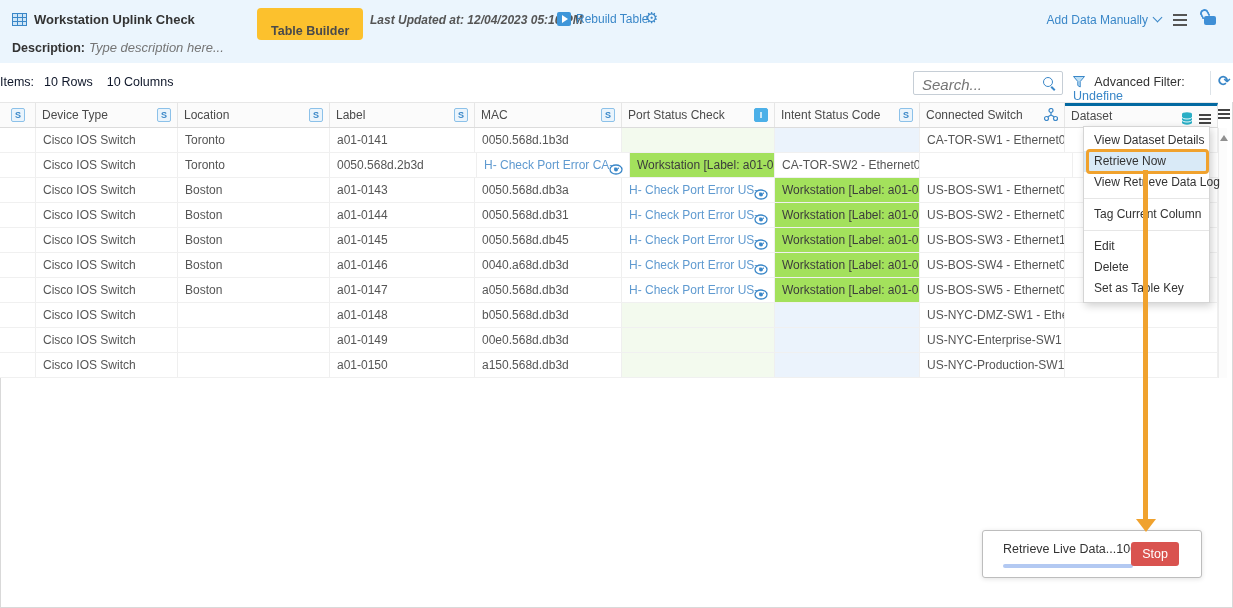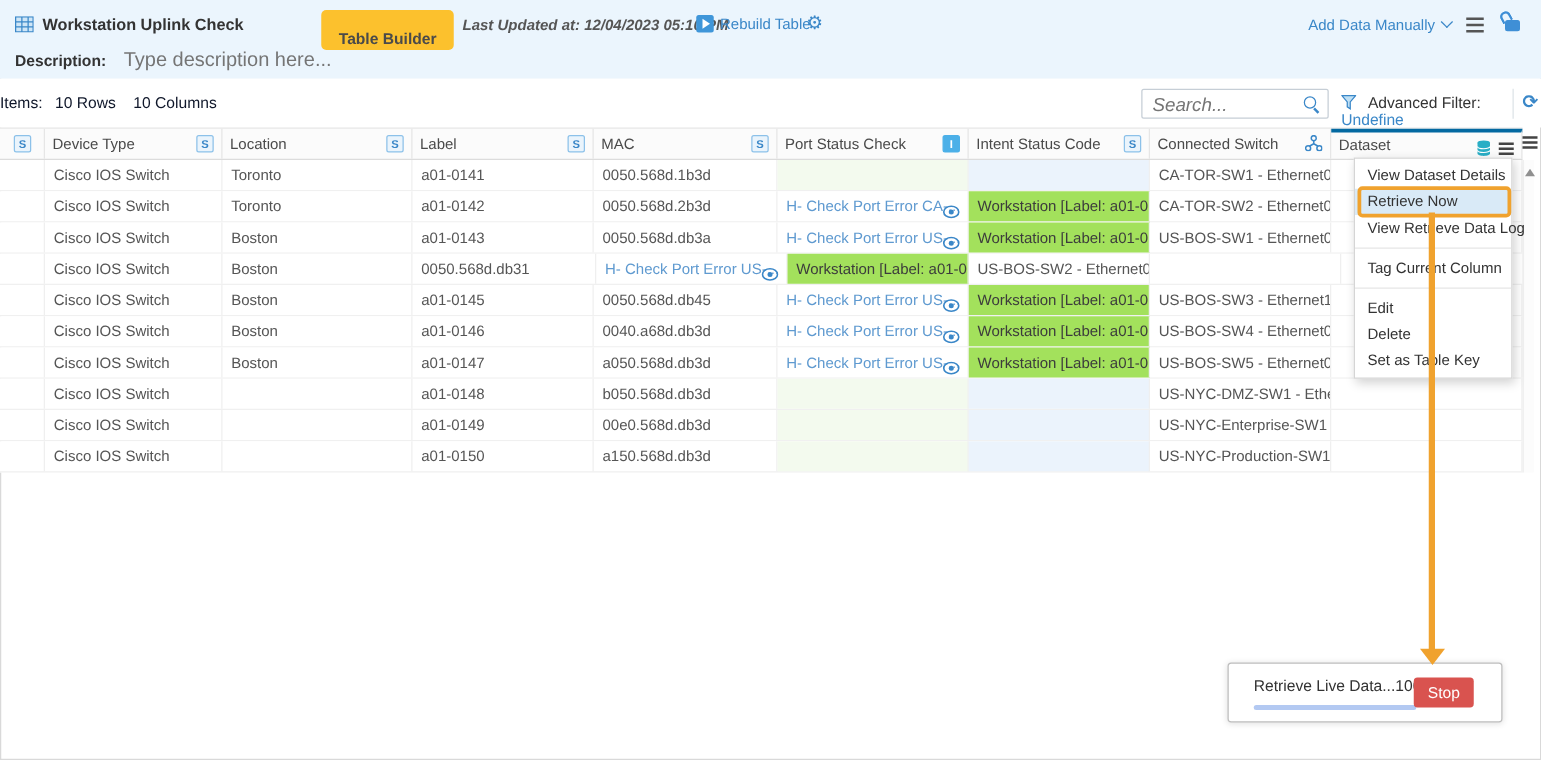--- a/index.html
+++ b/index.html
@@ -30,22 +30,22 @@
   .chev { display:inline-block; width:7px; height:7px; border-right:1.5px solid #3a87c8;
     border-bottom:1.5px solid #3a87c8; transform:rotate(45deg); margin-left:6px; vertical-align:3px; }
   .burger { position:absolute; right:46px; top:5px; width:14px; cursor:pointer; }
   .burger i { display:block; height:2px; background:#555; margin-bottom:3px; }
   .lock { position:absolute; right:15px; top:0; width:18px; height:18px; cursor:pointer; }
   .lock .shackle { position:absolute; left:0px; top:0px; width:9px; height:9px;
     border:2px solid #3f8fd6; border-bottom:none; border-radius:5px 5px 0 0; transform:rotate(-28deg); }
   .lock .body { position:absolute; left:4px; top:7px; width:12px; height:9px; background:#3f8fd6; border-radius:2px; }
   .desc-row { position:absolute; top:40px; left:12px; }
   .desc-label { font-weight:bold; color:#333; font-size:12.5px; }
-  .desc-input { border:none; background:transparent; outline:none; color:#9aa6b0;
-    font-size:16px; width:260px; margin-left:14px; font-family:"Liberation Sans",sans-serif; }
+  .desc-input { border:none; background:transparent; outline:none; font-style:italic; color:#9aa6b0;
+    font-size:13px; width:260px; margin-left:4px; font-family:"Liberation Sans",sans-serif; }
   
   .toolbar { position:absolute; top:63px; left:0; right:0; height:39px; background:#fff; }
   .items-info { position:absolute; left:0; top:12px; color:#0f172a; font-size:12.5px; }
   .items-info b { font-weight:normal; margin-right:14px; }
   .items-label { margin-right:10px; }
   .search-box { position:absolute; left:913px; top:8px; width:150px; height:24px;
     border:1px solid #c6ced6; border-radius:2px; background:#fff; }
   .search-box input { border:none; outline:none; background:transparent; font-style:italic; color:#999;
     font-size:15px; padding:4px 8px; width:118px; font-family:"Liberation Sans",sans-serif; }
   .mag { position:absolute; right:6px; top:4px; width:14px; height:14px; cursor:pointer; }
@@ -209,21 +209,20 @@
       <div class="td c4">0050.568d.1b3d</div>
       <div class="td c5 tint-green"></div>
       <div class="td c6 tint-blue"></div>
       <div class="td c7">CA-TOR-SW1 - Ethernet0/0</div>
       <div class="td c8"></div>
     </div>
     <div class="trow">
       <div class="td c0"></div>
       <div class="td c1">Cisco IOS Switch</div>
       <div class="td c2">Toronto</div>
-      <div class="td c3">a01-0142</div>
       <div class="td c4">0050.568d.2b3d</div>
       <div class="td c5"><span class="plink">H- Check Port Error CA-...</span><span class="eye"><svg width="14" height="11" viewBox="0 0 14 11">
             <ellipse cx="7" cy="5.5" rx="6" ry="4.5" fill="none" stroke="#3a87c8" stroke-width="1.3"></ellipse>
             <circle cx="7" cy="5.5" r="2" fill="#3a87c8"></circle>
           </svg></span></div>
       <div class="td c6 cell-green">Workstation [Label: a01-014...</div>
       <div class="td c7">CA-TOR-SW2 - Ethernet0/0</div>
       <div class="td c8"></div>
     </div>
     <div class="trow">
@@ -237,20 +236,21 @@
             <circle cx="7" cy="5.5" r="2" fill="#3a87c8"></circle>
           </svg></span></div>
       <div class="td c6 cell-green">Workstation [Label: a01-014...</div>
       <div class="td c7">US-BOS-SW1 - Ethernet0/0</div>
       <div class="td c8"></div>
     </div>
     <div class="trow">
       <div class="td c0"></div>
       <div class="td c1">Cisco IOS Switch</div>
       <div class="td c2">Boston</div>
+      <div class="td c3">a01-0144</div>
       <div class="td c4">0050.568d.db31</div>
       <div class="td c5"><span class="plink">H- Check Port Error US-...</span><span class="eye"><svg width="14" height="11" viewBox="0 0 14 11">
             <ellipse cx="7" cy="5.5" rx="6" ry="4.5" fill="none" stroke="#3a87c8" stroke-width="1.3"></ellipse>
             <circle cx="7" cy="5.5" r="2" fill="#3a87c8"></circle>
           </svg></span></div>
       <div class="td c6 cell-green">Workstation [Label: a01-014...</div>
       <div class="td c7">US-BOS-SW2 - Ethernet0/0</div>
       <div class="td c8"></div>
     </div>
     <div class="trow">

